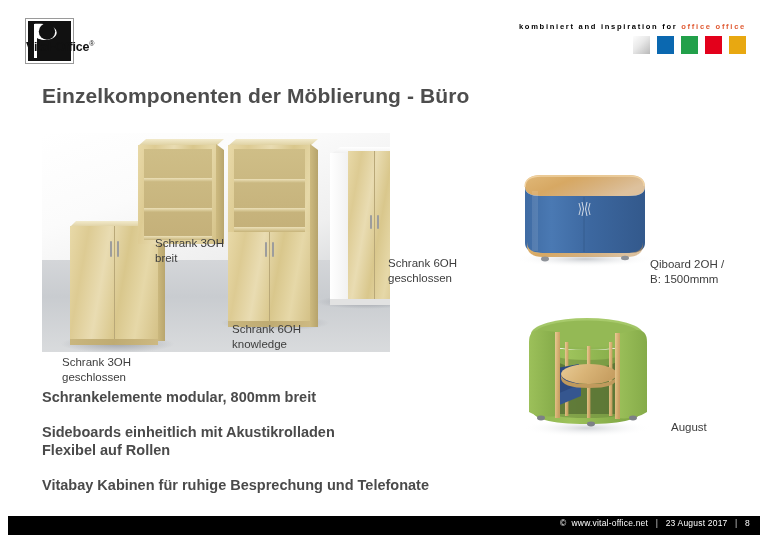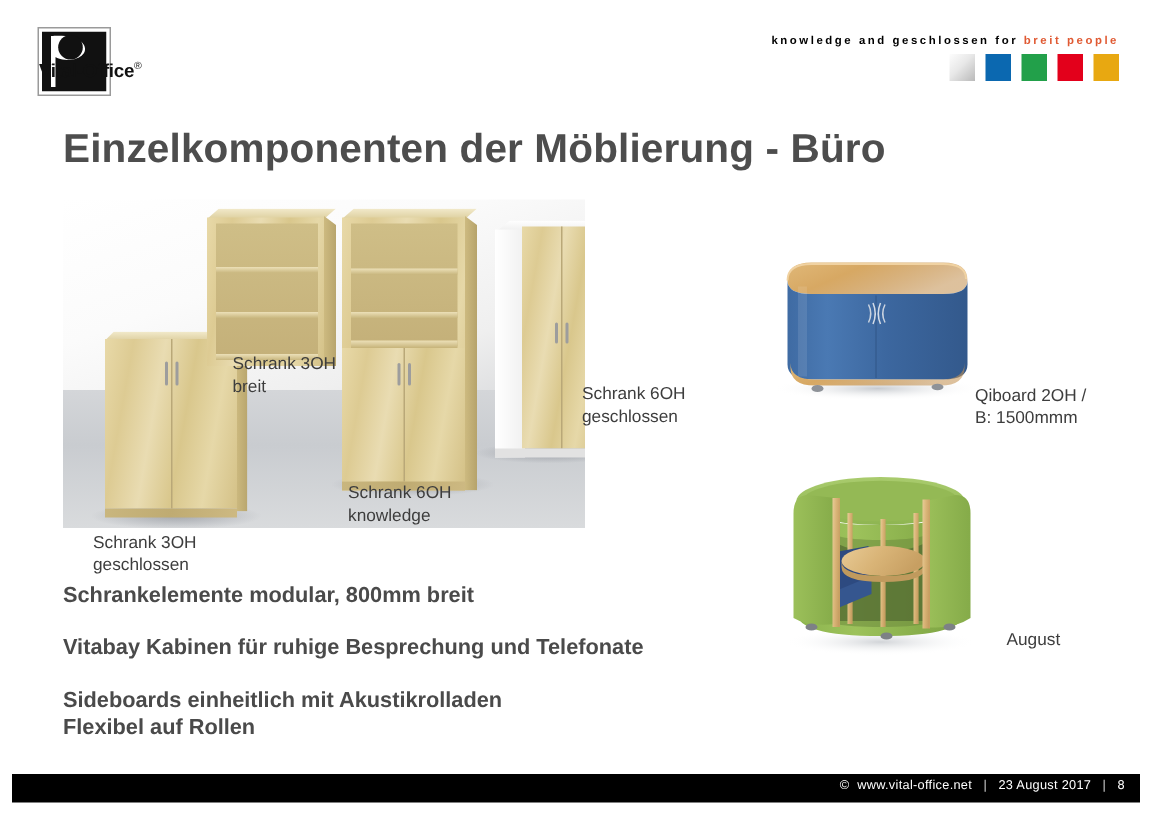--- a/index.html
+++ b/index.html
@@ -32,21 +32,21 @@
     color:#000;white-space:nowrap;
   }
   .tagline .accent{color:#E05A33;}
   .swatches{position:absolute;right:22px;top:36px;display:flex;gap:7px;}
   .sw{width:17px;height:18px;}
   .sw.silver{background:linear-gradient(135deg,#fdfdfd 0%,#e8e8e8 45%,#b9b9b9 100%);}
 
   
   .title{
     position:absolute;left:42px;top:84px;
-    font-size:27px;font-weight:bold;color:#4d4d4d;
+    font-size:21px;font-weight:bold;color:#4d4d4d;
     letter-spacing:0.1px;white-space:nowrap;
   }
 
   
   .render-main{
     position:absolute;left:42px;top:133px;width:348px;height:219px;
     background:linear-gradient(160deg,#ffffff 0%,#fbfbfb 28%,#efefef 55%,#d2d4d7 78%,#c3c6ca 100%);
     overflow:hidden;
   }
   .floorline{
@@ -95,22 +95,22 @@
   <div class="logo-box">
     <svg class="logo-mark" viewBox="0 0 43 40">
       <rect x="0" y="0" width="43" height="40" fill="#111111"></rect>
       <path d="M6 3 C6 3 24 1 28 9 C31 15 24 19 17 19 C12 19 9 17 9 17 L9 37 L6 37 Z" fill="#ffffff"></path>
       <circle cx="19" cy="10.5" r="8.2" fill="#111111"></circle>
     </svg>
   </div>
   <div class="logo-text"><span>Vital-Office</span><sup>®</sup></div>
 
   <div class="tagline">
-    <span>knowledge and geschlossen for</span>
-    <span class="accent">breit people</span>
+    <span>kombiniert and inspiration for</span>
+    <span class="accent">office office</span>
   </div>
 
   <div class="swatches">
     <div class="sw silver"></div>
     <div class="sw" style="background:#0B68B0"></div>
     <div class="sw" style="background:#22A04A"></div>
     <div class="sw" style="background:#E3001B"></div>
     <div class="sw" style="background:#E8A811"></div>
   </div>
 
@@ -309,25 +309,25 @@
       <ellipse cx="128" cy="118" rx="4" ry="2.4" fill="#7d8186"></ellipse>
     </svg>
   </div>
   <div class="lbl" style="left:671px;top:420px;">August</div>
 
   <div class="bullets">
     <div class="bullet">
       <span>Schrankelemente modular, 800mm breit</span>
     </div>
     <div class="bullet">
-      <span>Vitabay Kabinen für ruhige Besprechung und Telefonate</span>
-    </div>
-    <div class="bullet">
       <span>Sideboards einheitlich mit Akustikrolladen</span>
       <span class="l2">Flexibel auf Rollen</span>
+    </div>
+    <div class="bullet">
+      <span>Vitabay Kabinen für ruhige Besprechung und Telefonate</span>
     </div>
   </div>
 
   <div class="footer-bar">
     <div class="footer-text">
       <span>©</span>
       &nbsp;<span>www.vital-office.net</span>
       <span class="footer-sep">|</span>
       <span>23 August 2017</span>
       <span class="footer-sep">|</span>

